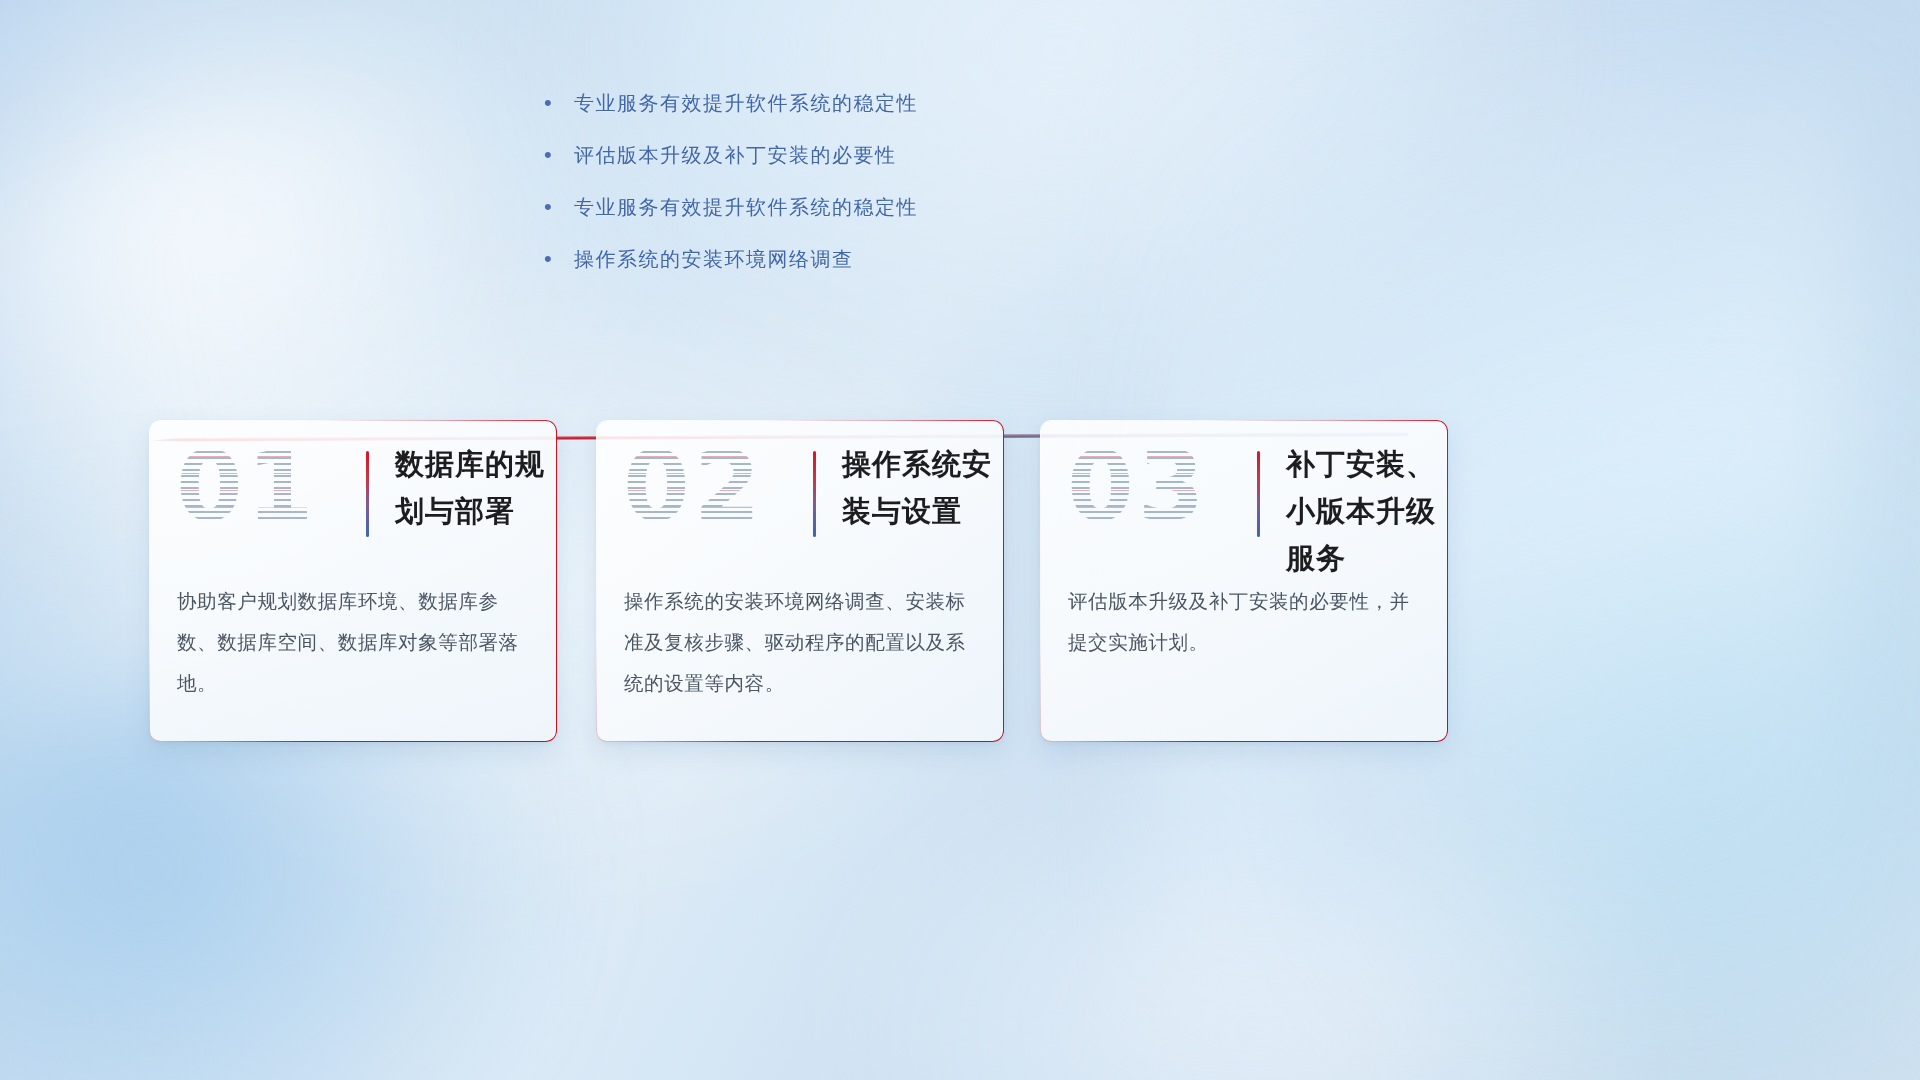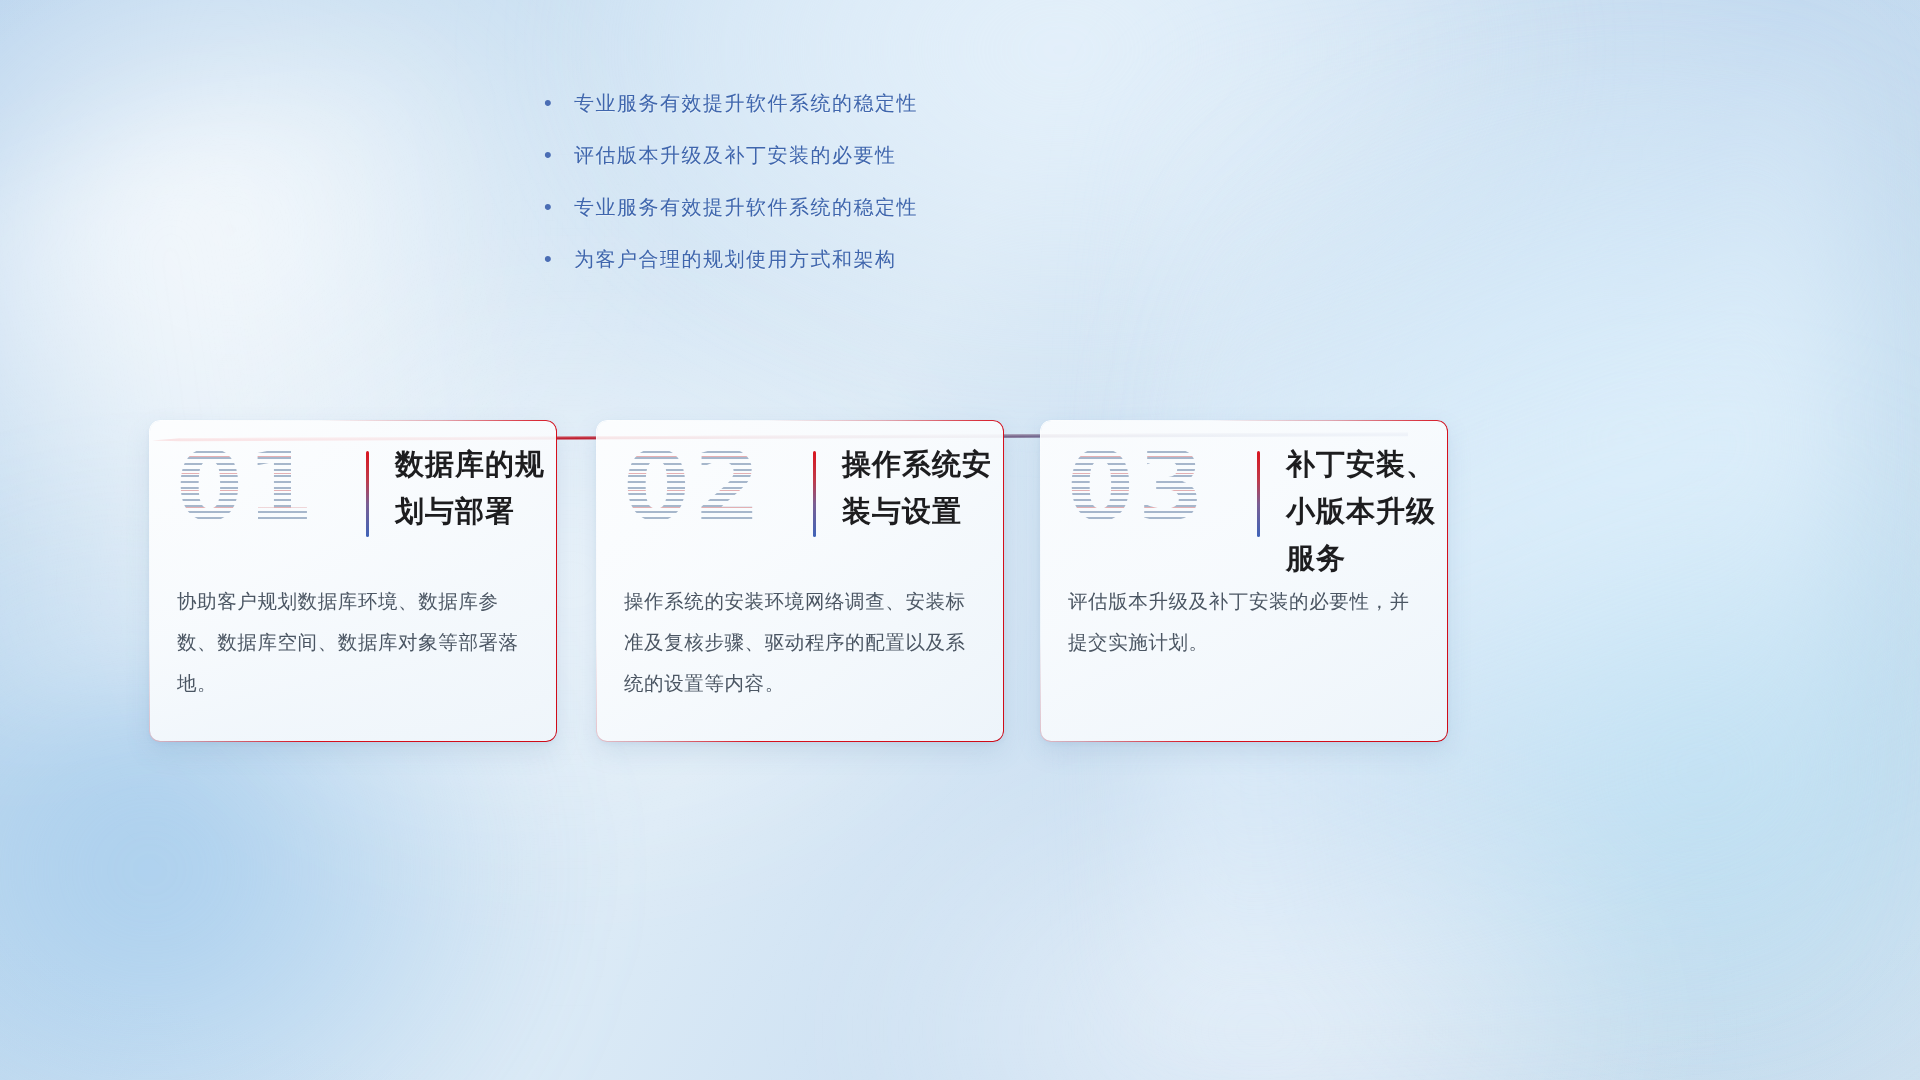--- a/index.html
+++ b/index.html
@@ -195,21 +195,21 @@
   <div class="bullet-row">
     <span class="bullet-dot">•</span>
     <span class="bullet-text">评估版本升级及补丁安装的必要性</span>
   </div>
   <div class="bullet-row">
     <span class="bullet-dot">•</span>
     <span class="bullet-text">专业服务有效提升软件系统的稳定性</span>
   </div>
   <div class="bullet-row">
     <span class="bullet-dot">•</span>
-    <span class="bullet-text">为客户合理的规划使用方式和架构</span>
+    <span class="bullet-text">操作系统的安装环境网络调查</span>
   </div>
 </div>
 
 <div id="divider">
   <svg class="div-shape" viewBox="0 0 1260 12" preserveAspectRatio="none">
     <defs>
       <linearGradient id="dgrad" x1="0" y1="0" x2="1" y2="0">
         <stop offset="0" stop-color="#cf0a16"></stop>
         <stop offset="0.06" stop-color="#e01220"></stop>
         <stop offset="0.22" stop-color="#d4121f"></stop>

